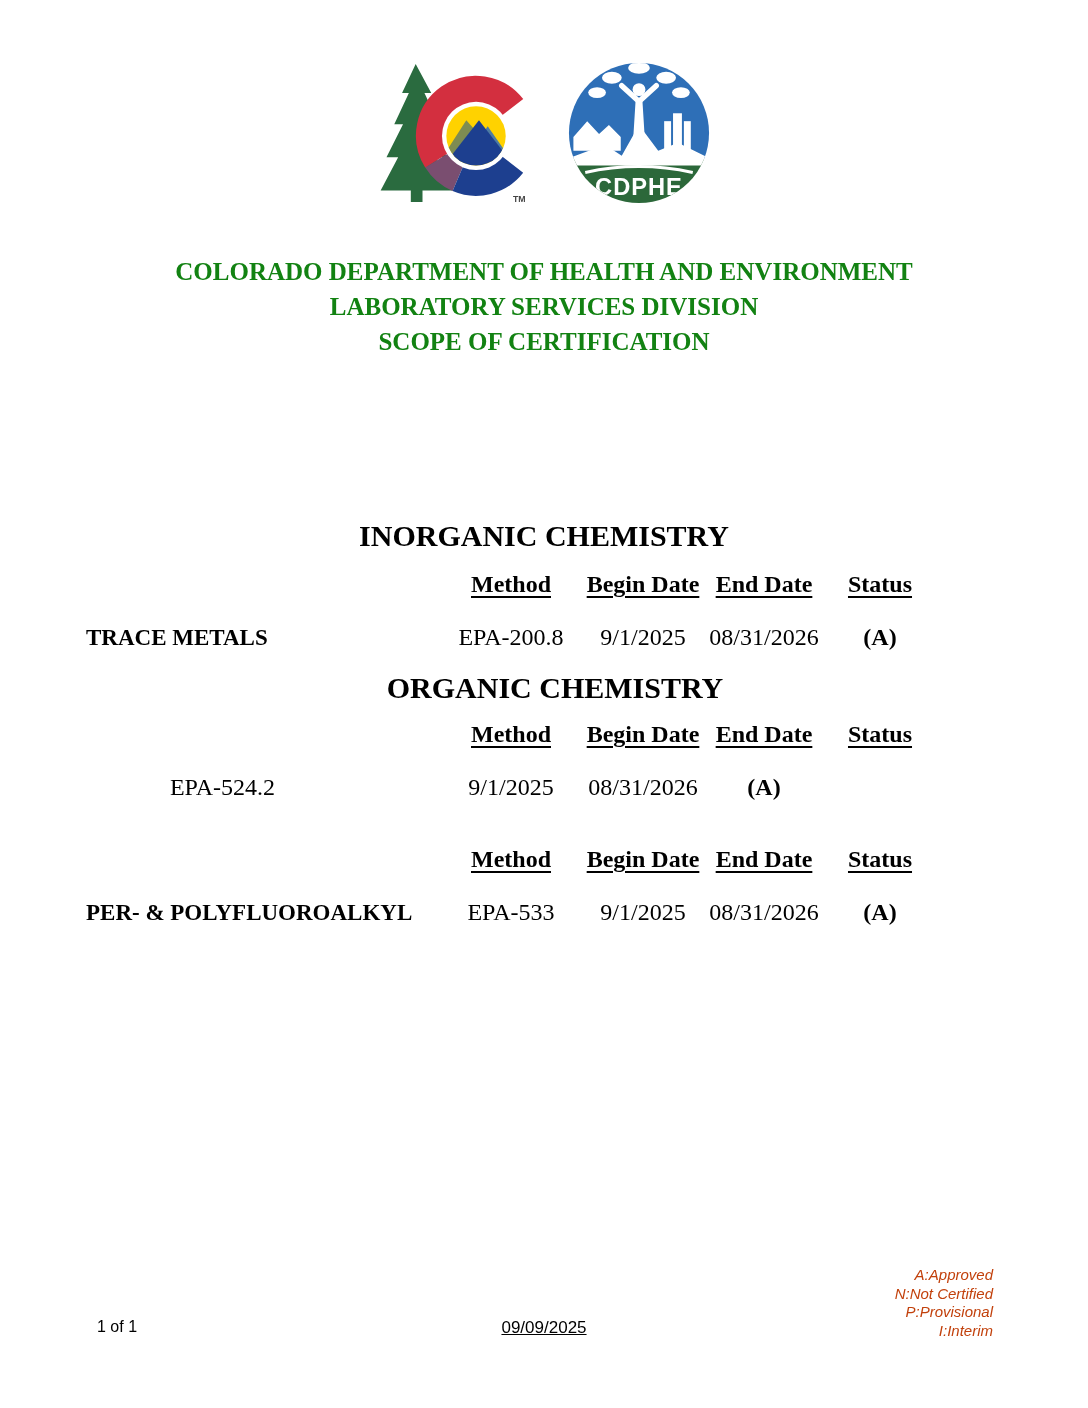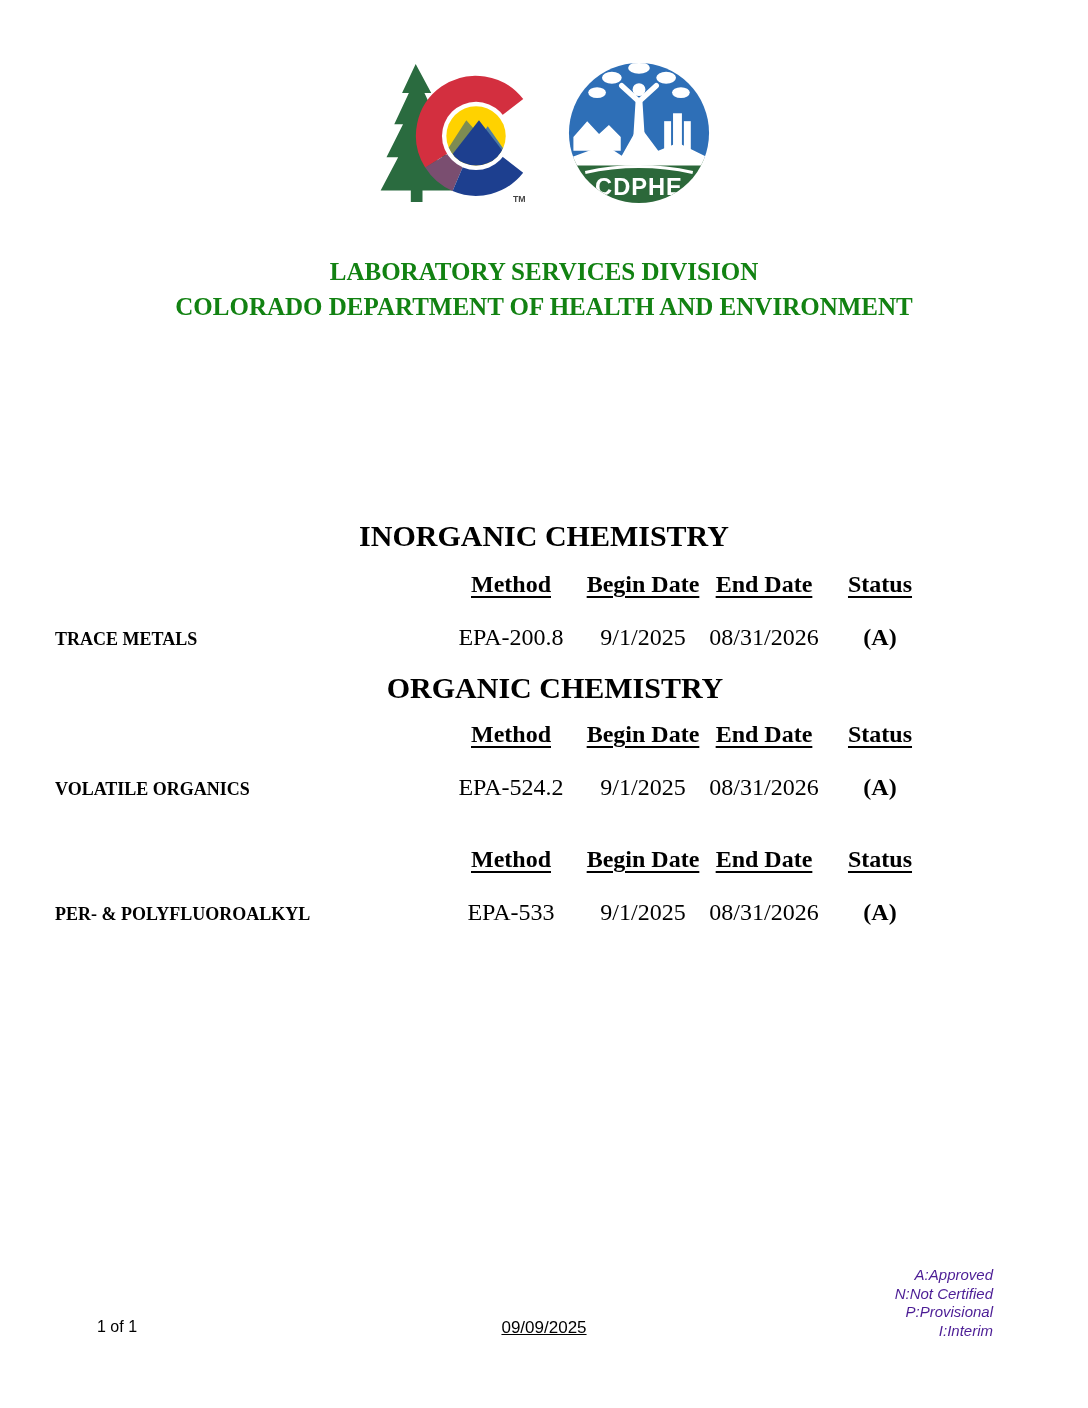--- a/index.html
+++ b/index.html
@@ -15,31 +15,31 @@
   
   .lab-block { position:absolute; top:377px; left:55px; font-weight:bold; font-size:24px; line-height:34px; }
   
   .section-heading { position:absolute; left:0; right:0; text-align:center; font-weight:bold; font-size:30px; }
   .h-inorganic { top:519px; }
   .h-organic { top:671px;padding-left:22px; }
   
   .grid-row { position:absolute; left:0; width:941px; display:grid;
     grid-template-columns:445px 132px 132px 110px 122px; align-items:baseline; }
   .grid-row .cell { text-align:center; font-size:24px; }
-  .grid-row .cell-analyte { text-align:left; padding-left:55px; font-weight:bold; font-size:18px; }
+  .grid-row .cell-analyte { text-align:left; padding-left:86px; font-weight:bold; font-size:23px; }
   .grid-row .hdr { font-weight:bold; text-decoration:underline; text-decoration-thickness:2px; text-underline-offset:4px; }
   .grid-row .cell-status { font-weight:bold; }
   .thead1 { top:571px; } .trow1 { top:624px; }
   .thead2 { top:721px; } .trow2 { top:774px; }
   .thead3 { top:846px; } .trow3 { top:899px; }
   
   .footer-page { position:absolute; left:97px; top:1318px; font-family:"Liberation Sans", sans-serif; font-size:16px;text-align:center; }
   .footer-date { position:absolute; left:0; right:0; top:1318px; text-align:center; font-family:"Liberation Sans", sans-serif; font-size:17px;text-decoration:underline; }
   .footer-legend { position:absolute; right:95px; top:1266px; text-align:right; font-family:"Liberation Sans", sans-serif;
-    font-style:italic; font-size:15px; line-height:18.5px; color:#4c1d95; }
+    font-style:italic; font-size:15px; line-height:18.5px; color:#c2410c; }
   .tm-text { font-family:"Liberation Sans", sans-serif; }
 </style>
 </head>
 <body>
 
 <div class="page">
 
   <div class="logos">
     <svg width="164" height="146" viewBox="0 0 165 150">
 
@@ -94,22 +94,23 @@
           </g>
         </g>
 
         <path d="M18,114 Q72,102 127,114" stroke="#ffffff" stroke-width="3" fill="none"></path>
         <text x="72.5" y="137" text-anchor="middle" font-size="24" font-weight="bold" letter-spacing="1" font-family="Liberation Sans, sans-serif" fill="#ffffff">CDPHE</text>
       </g>
     </svg>
   </div>
 
   <div class="doc-title">
+    <div>COLORADO DEPARTMENT OF HEALTH AND ENVIRONMENT</div>
     <div>LABORATORY SERVICES DIVISION</div>
-    <div>COLORADO DEPARTMENT OF HEALTH AND ENVIRONMENT</div>
+    <div>SCOPE OF CERTIFICATION</div>
   </div>
 
 
   <div class="section-heading h-inorganic">INORGANIC CHEMISTRY</div>
 
   <div class="grid-row thead1">
     <div class="cell cell-analyte"></div>
     <div class="cell hdr">Method</div>
     <div class="cell hdr">Begin Date</div>
     <div class="cell hdr">End Date</div>
@@ -126,21 +127,20 @@
   <div class="section-heading h-organic">ORGANIC CHEMISTRY</div>
 
   <div class="grid-row thead2">
     <div class="cell cell-analyte"></div>
     <div class="cell hdr">Method</div>
     <div class="cell hdr">Begin Date</div>
     <div class="cell hdr">End Date</div>
     <div class="cell hdr">Status</div>
   </div>
   <div class="grid-row trow2">
-    <div class="cell cell-analyte">VOLATILE ORGANICS</div>
     <div class="cell">EPA-524.2</div>
     <div class="cell">9/1/2025</div>
     <div class="cell">08/31/2026</div>
     <div class="cell cell-status">(A)</div>
   </div>
 
   <div class="grid-row thead3">
     <div class="cell cell-analyte"></div>
     <div class="cell hdr">Method</div>
     <div class="cell hdr">Begin Date</div>

